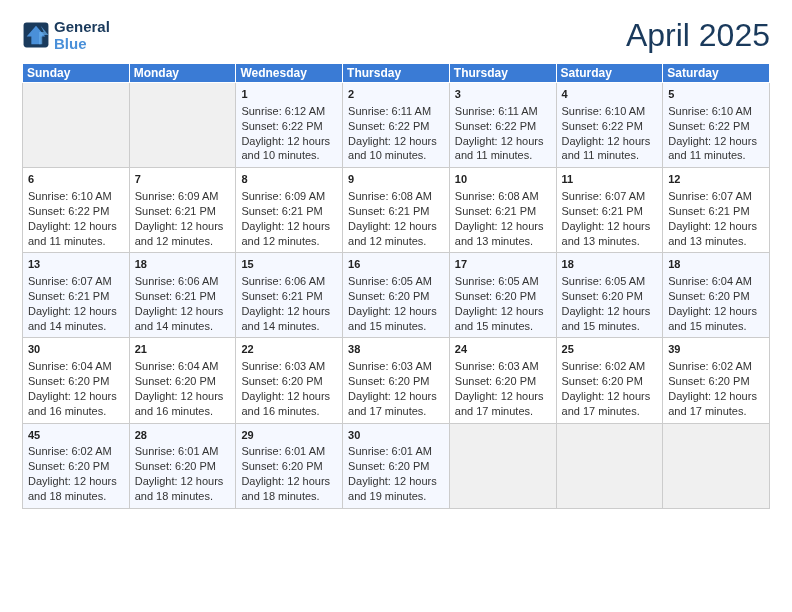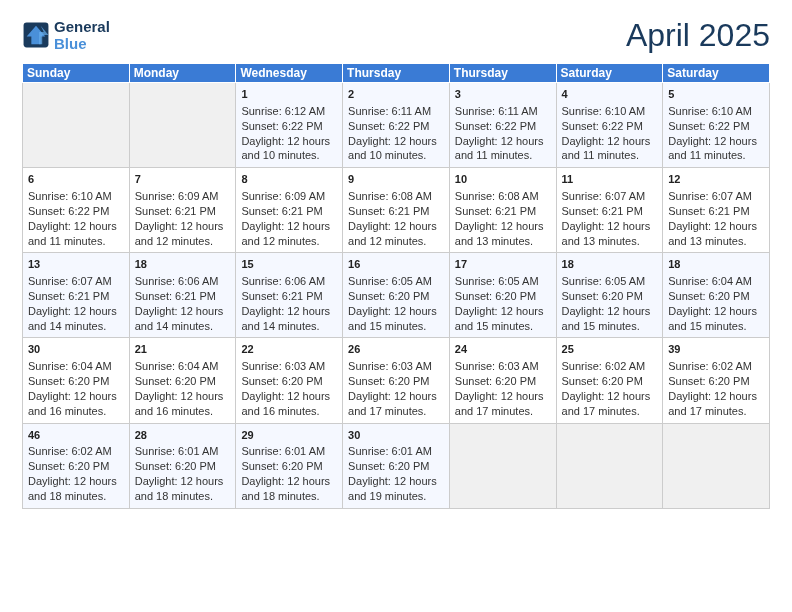--- a/index.html
+++ b/index.html
@@ -228,39 +228,39 @@
 Daylight: 12 hours
 and 16 minutes.</span></td>
           <td><span class="day-num">21</span><span class="cell-text" style="white-space: pre-line;">Sunrise: 6:04 AM
 Sunset: 6:20 PM
 Daylight: 12 hours
 and 16 minutes.</span></td>
           <td><span class="day-num">22</span><span class="cell-text" style="white-space: pre-line;">Sunrise: 6:03 AM
 Sunset: 6:20 PM
 Daylight: 12 hours
 and 16 minutes.</span></td>
-          <td><span class="day-num">26</span><span class="cell-text" style="white-space: pre-line;">Sunrise: 6:03 AM
+          <td><span class="day-num">38</span><span class="cell-text" style="white-space: pre-line;">Sunrise: 6:03 AM
 Sunset: 6:20 PM
 Daylight: 12 hours
 and 17 minutes.</span></td>
           <td><span class="day-num">24</span><span class="cell-text" style="white-space: pre-line;">Sunrise: 6:03 AM
 Sunset: 6:20 PM
 Daylight: 12 hours
 and 17 minutes.</span></td>
           <td><span class="day-num">25</span><span class="cell-text" style="white-space: pre-line;">Sunrise: 6:02 AM
 Sunset: 6:20 PM
 Daylight: 12 hours
 and 17 minutes.</span></td>
           <td><span class="day-num">39</span><span class="cell-text" style="white-space: pre-line;">Sunrise: 6:02 AM
 Sunset: 6:20 PM
 Daylight: 12 hours
 and 17 minutes.</span></td>
         </tr>
         <tr>
-          <td><span class="day-num">46</span><span class="cell-text" style="white-space: pre-line;">Sunrise: 6:02 AM
+          <td><span class="day-num">45</span><span class="cell-text" style="white-space: pre-line;">Sunrise: 6:02 AM
 Sunset: 6:20 PM
 Daylight: 12 hours
 and 18 minutes.</span></td>
           <td><span class="day-num">28</span><span class="cell-text" style="white-space: pre-line;">Sunrise: 6:01 AM
 Sunset: 6:20 PM
 Daylight: 12 hours
 and 18 minutes.</span></td>
           <td><span class="day-num">29</span><span class="cell-text" style="white-space: pre-line;">Sunrise: 6:01 AM
 Sunset: 6:20 PM
 Daylight: 12 hours

